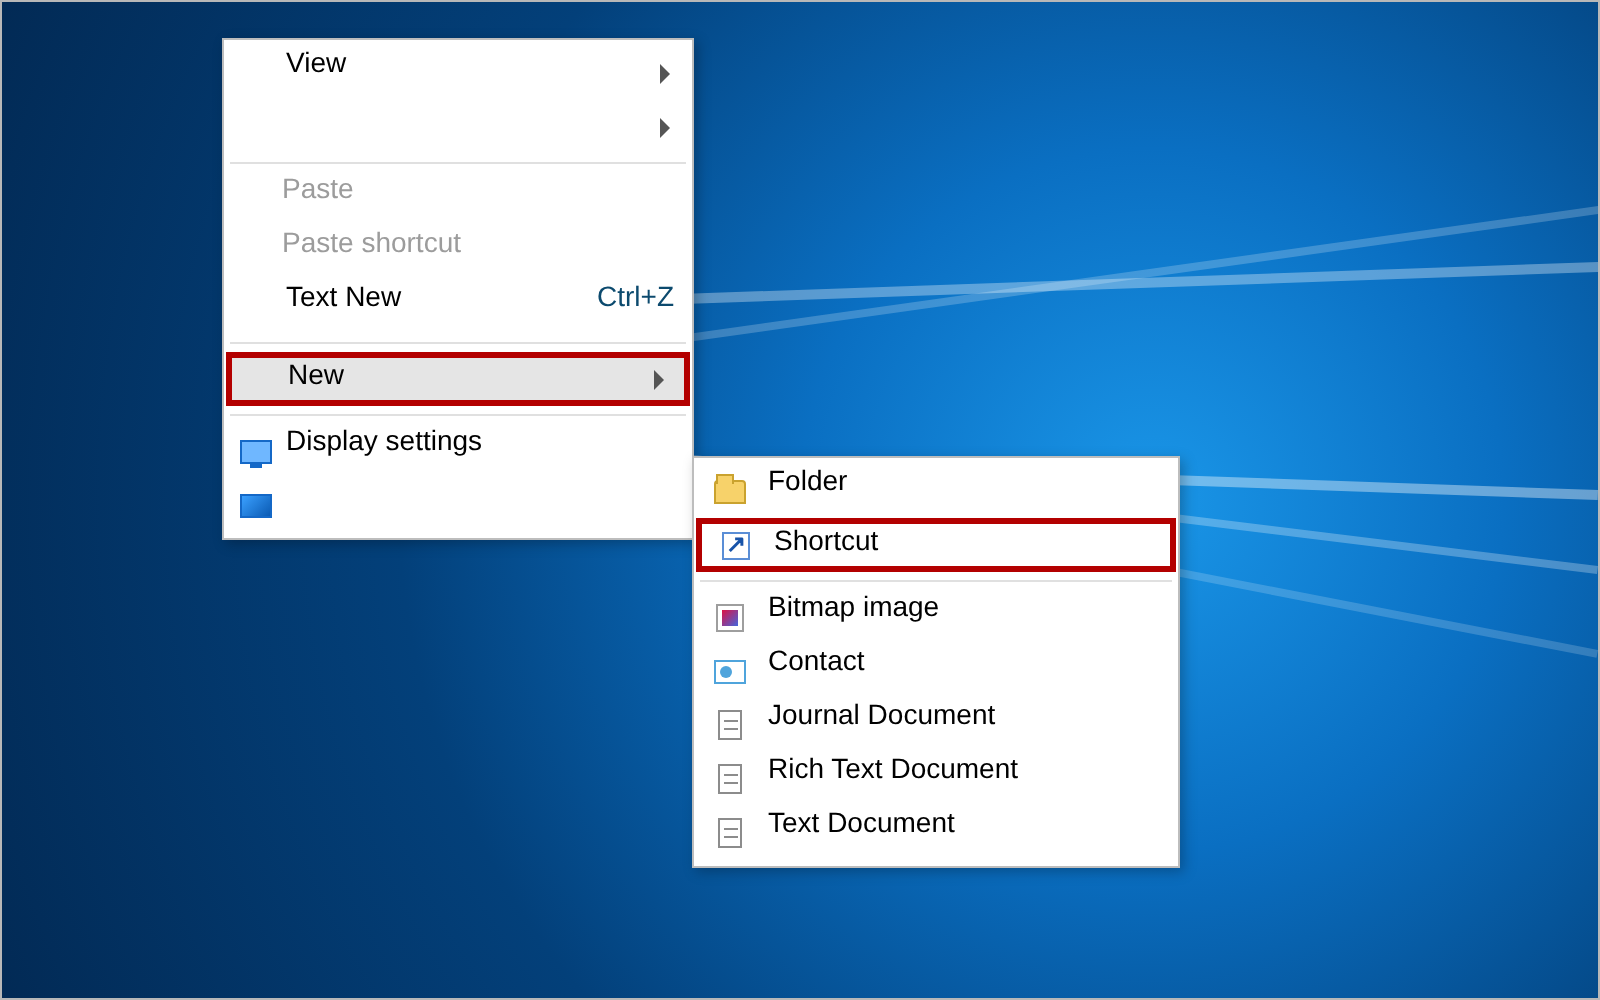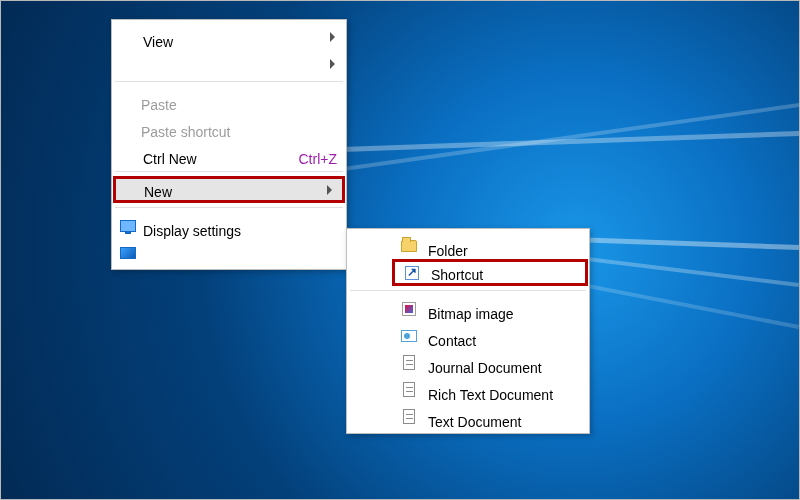--- a/index.html
+++ b/index.html
@@ -21,42 +21,42 @@
 
   .menu {
     position: absolute; background: #fff; border: 1px solid #bdbdbd;
     box-shadow: 2px 2px 6px rgba(0,0,0,.25);
     padding: 3px 1px;
   }
   .primary { left: 110px; top: 18px; width: 236px; }
   .submenu { left: 345px; top: 227px; width: 244px; }
 
   .item {
-    display: flex; align-items: flex-end;
+    display: flex; align-items: flex-start;
     height: 27px; padding: 0 8px 0 30px; position: relative;
     color: #000; white-space: nowrap;
   }
   .item.disabled { color: #9c9c9c; padding-left: 28px; }
   .item.highlight { background: #e5e5e5; padding-left: 28px; }
   .item .label { flex: 1; }
-  .item .accel { margin-left: 2px; color: #a21caf; }
+  .item .accel { margin-left: 2px; color: #0c4a6e; }
   .item .chevron {
     position: absolute; right: 10px; top: 50%; transform: translateY(-50%);
     width: 0; height: 0; border-left: 5px solid #555; border-top: 5px solid transparent; border-bottom: 5px solid transparent;
   }
   .sep { height: 1px; background: #e0e0e0; margin: 4px 2px; }
 
   .icon-slot {
     position: absolute; left: 6px; top: 50%; transform: translateY(-50%);
     width: 18px; height: 16px; display:flex; align-items:center; justify-content:center;
   }
 
   .redbox { border: 3px solid #b30000; }
   .primary .item { }
-  .submenu .item { padding-left: 36px; margin-left: 44px; }
+  .submenu .item { padding-left: 36px; }
   .submenu .icon-slot { left: 8px; }
 
   
   .ic-monitor { width:16px; height:12px; border:1px solid #1468c7; background:#6fb7ff; position:relative;}
   .ic-monitor::after{content:"";position:absolute;bottom:-3px;left:4px;width:6px;height:2px;background:#1468c7;}
   .ic-personalize { width:16px;height:12px;border:1px solid #1468c7;background:linear-gradient(135deg,#3aa0ff,#0b5bb4);}
   .ic-folder { width:16px;height:12px;background:#f7d26a;border:1px solid #caa22e;border-top-left-radius:2px;border-top-right-radius:2px; position:relative;}
   .ic-folder::before{content:"";position:absolute;top:-4px;left:0;width:7px;height:4px;background:#f7d26a;border:1px solid #caa22e;border-bottom:none;}
   .ic-shortcut { width:14px;height:14px;background:#fff;border:1px solid #5a8ed6; position:relative;}
   .ic-shortcut::after{content:"↗";position:absolute;left:1px;top:-2px;font-size:12px;color:#1753a9;font-weight:bold;}
@@ -91,21 +91,21 @@
 
   <div class="sep"></div>
 
   <div class="item disabled">
     <span class="label">Paste</span>
   </div>
   <div class="item disabled">
     <span class="label">Paste shortcut</span>
   </div>
   <div class="item">
-    <span class="label">Ctrl New</span>
+    <span class="label">Text New</span>
     <span class="accel">Ctrl+Z</span>
   </div>
 
   <div class="sep"></div>
 
   <div class="item highlight redbox">
     <span class="label">New</span>
     <span class="chevron"></span>
   </div>
 

